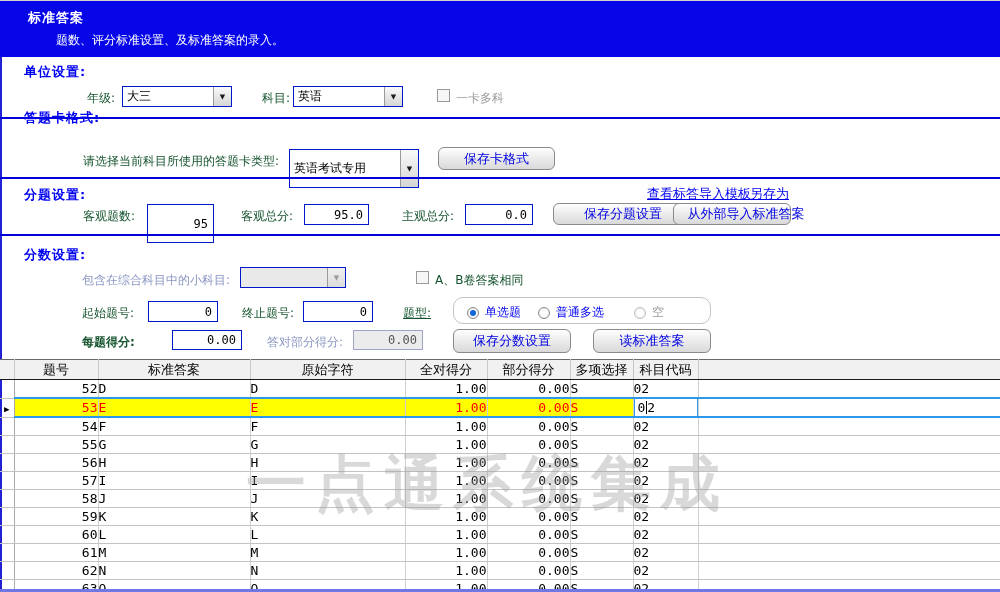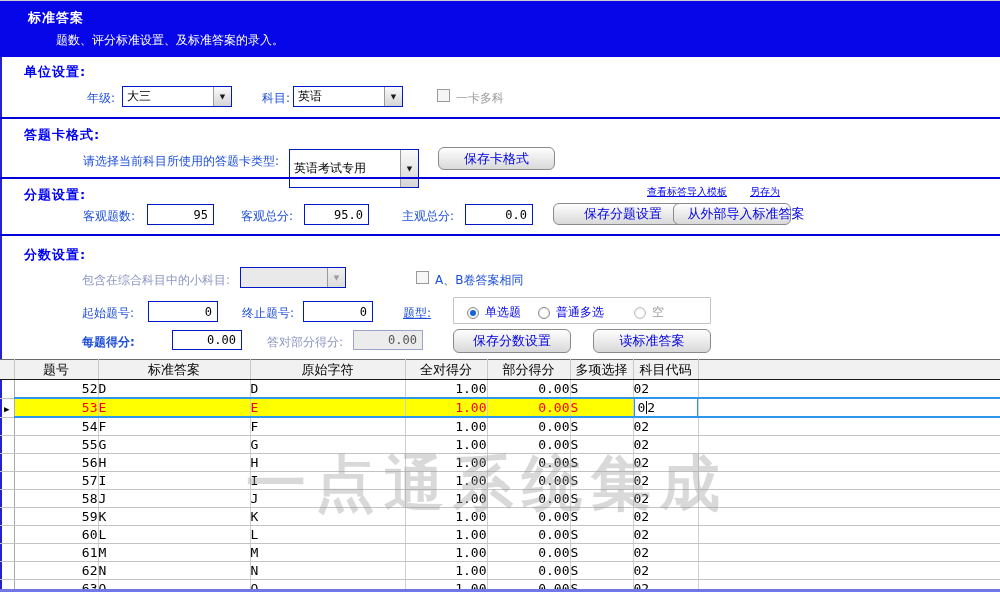--- a/index.html
+++ b/index.html
@@ -6,21 +6,21 @@
   #screen{position:relative;width:1000px;height:592px;background:#fff;overflow:hidden;
           font-family:"DejaVu Sans",sans-serif;border-top:1px solid #cfcfcf;box-sizing:border-box;}
   
   .banner{position:absolute;left:0;top:0;width:1000px;height:56px;background:#0606e9;}
   .banner-title{position:absolute;left:28px;top:8px;color:#fff;font-weight:bold;font-size:13px;letter-spacing:1px;}
   .banner-sub{position:absolute;left:56px;top:31px;color:#fff;font-size:12px;}
   .left-edge{position:absolute;left:0;top:56px;width:2px;height:536px;background:#2222d2;}
   .hr{position:absolute;left:0;width:1000px;height:2px;background:#0202d8;}
   
   .sec-title{position:absolute;color:#0000f0;font-weight:bold;font-size:13px;letter-spacing:1px;}
-  .lbl{position:absolute;font-size:12px;color:#1d4ed8;white-space:nowrap;}
+  .lbl{position:absolute;font-size:12px;color:#14532d;white-space:nowrap;}
   .lbl.bold{font-weight:bold;}
   .lbl.dis{color:#8a96c2;}
   .lbl.gray{color:#9a9a9a;}
   .lbl.u{text-decoration:underline;}
   
   .input{position:absolute;border:1px solid #0018c8;background:#fff;box-sizing:border-box;
          font-family:"DejaVu Sans Mono",monospace;font-size:12px;color:#000;
          display:flex;align-items:center;justify-content:flex-end;padding:0 5px;}
   .input.dis{background:#ececec;border-color:#9aa4c6;color:#555;}
   
@@ -28,24 +28,24 @@
       font-size:12px;display:flex;align-items:stretch;}
   .dd .txt{flex:1;display:flex;align-items:center;padding-left:4px;color:#000;overflow:hidden;white-space:nowrap;}
   .dd .arrow{width:17px;border-left:1px solid #9a9a9a;background:linear-gradient(#fafafa,#d5d5d5);
              display:flex;align-items:center;justify-content:center;font-size:7px;color:#1a1a1a;}
   .dd.dis{background:#e9e9e9;}
   .dd.dis .arrow{color:#9a9a9a;background:linear-gradient(#f0f0f0,#dcdcdc);}
   
   .btn{position:absolute;border:1px solid #8a8a8a;border-radius:6px;box-sizing:border-box;
        background:linear-gradient(#fefefe,#ececec 48%,#d9d9d9);color:#0000e0;font-size:13px;
        display:flex;align-items:center;justify-content:center;cursor:default;white-space:nowrap;}
-  .link{position:absolute;color:#0000ee;text-decoration:underline;font-size:10px;white-space:nowrap;}
+  .link{position:absolute;color:#0000ee;text-decoration:underline;font-size:13px;white-space:nowrap;}
   
   .cb{position:absolute;width:13px;height:13px;border:1px solid #9a9a9a;background:#f6f6f6;box-sizing:border-box;}
-  .rgroup{position:absolute;border:1px solid #c4c4c4;border-radius:1px;background:#fff;box-sizing:border-box;}
+  .rgroup{position:absolute;border:1px solid #c4c4c4;border-radius:10px;background:#fff;box-sizing:border-box;}
   .radio-item{position:absolute;top:6px;display:flex;align-items:center;}
   .radio{width:12px;height:12px;border-radius:50%;border:1px solid #8a8a8a;background:radial-gradient(#fff 40%,#ddd);
          box-sizing:border-box;display:inline-block;}
   .radio-item.sel .radio::after{content:"";display:block;width:6px;height:6px;margin:2px;border-radius:50%;background:#1466d8;}
   .radio-item.dis .radio{border-color:#bfbfbf;}
   .rlabel{font-size:12px;color:#0000f0;margin-left:6px;white-space:nowrap;}
   .radio-item.dis .rlabel{color:#9a9a9a;}
   
   .grid{position:absolute;left:0;top:358px;width:1000px;}
   .grid table{border-collapse:collapse;table-layout:fixed;width:1000px;}
@@ -92,35 +92,35 @@
   <div class="lbl" style="left:262px;top:89px;">科目:</div>
   <div class="dd" style="left:293px;top:85px;width:110px;height:21px;">
     <span class="txt">英语</span>
     <span class="arrow">▼</span>
   </div>
   <div class="cb" style="left:437px;top:88px;"></div>
   <div class="lbl gray" style="left:456px;top:89px;">一卡多科</div>
 
   <div class="hr" style="top:116px;"></div>
 
-  <div class="sec-title" style="left:24px;top:125px;">答题卡格式:</div>
+  <div class="sec-title" style="left:24px;top:108px;">答题卡格式:</div>
   <div class="lbl" style="left:83px;top:152px;">请选择当前科目所使用的答题卡类型:</div>
   <div class="dd" style="left:289px;top:148px;width:130px;height:39px;">
     <span class="txt">英语考试专用</span>
     <span class="arrow">▼</span>
   </div>
   <div class="btn" style="left:438px;top:146px;width:117px;height:23px;">保存卡格式</div>
 
   <div class="hr" style="top:176px;"></div>
 
   <div class="sec-title" style="left:24px;top:185px;">分题设置:</div>
   <a class="link" style="left:647px;top:184px;">查看标答导入模板</a>
   <a class="link" style="left:750px;top:184px;font-family:Liberation Serif, serif;">另存为</a>
   <div class="lbl" style="left:83px;top:207px;">客观题数:</div>
-  <div class="input" style="left:147px;top:203px;width:67px;height:21px;">95</div>
+  <div class="input" style="left:147px;top:203px;width:67px;height:39px;">95</div>
   <div class="lbl" style="left:241px;top:207px;">客观总分:</div>
   <div class="input" style="left:304px;top:203px;width:65px;height:21px;">95.0</div>
   <div class="lbl" style="left:402px;top:207px;">主观总分:</div>
   <div class="input" style="left:465px;top:203px;width:68px;height:21px;">0.0</div>
   <div class="btn" style="left:553px;top:202px;width:140px;height:22px;">保存分题设置</div>
   <div class="btn" style="left:673px;top:202px;width:118px;height:22px;padding-left:28px;">从外部导入标准答案</div>
 
   <div class="hr" style="top:233px;"></div>
 
   <div class="sec-title" style="left:24px;top:245px;">分数设置:</div>

